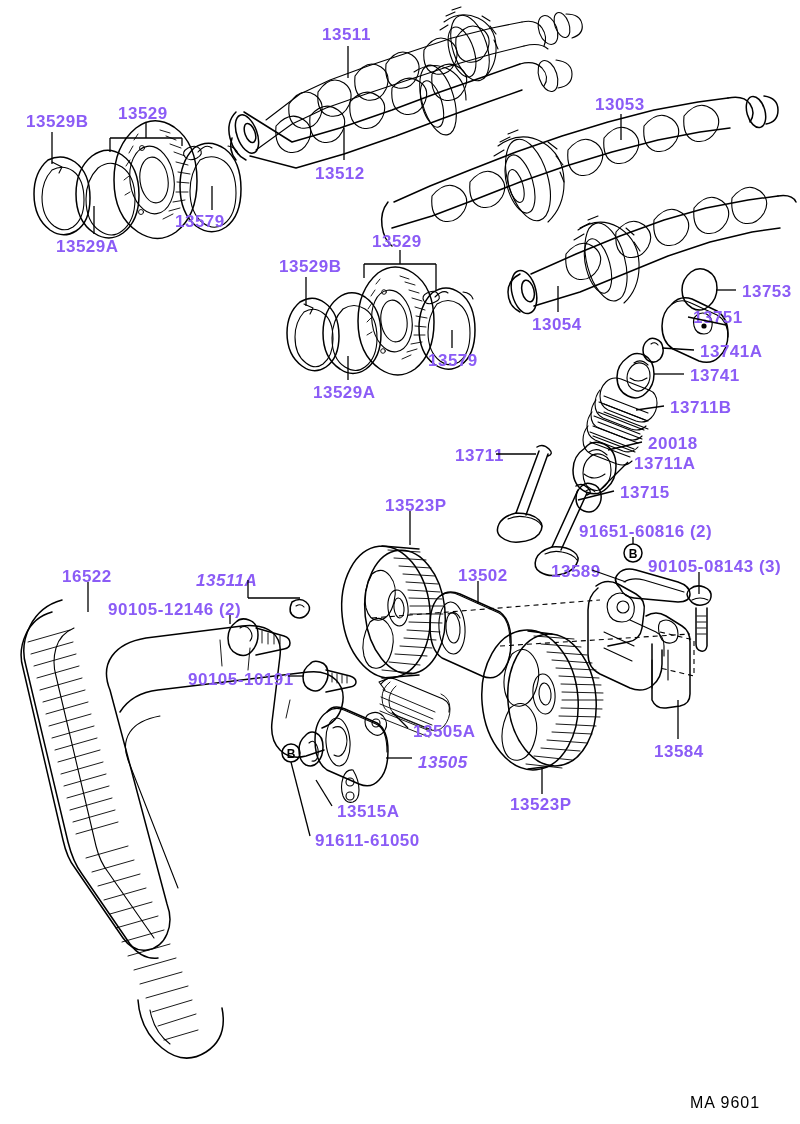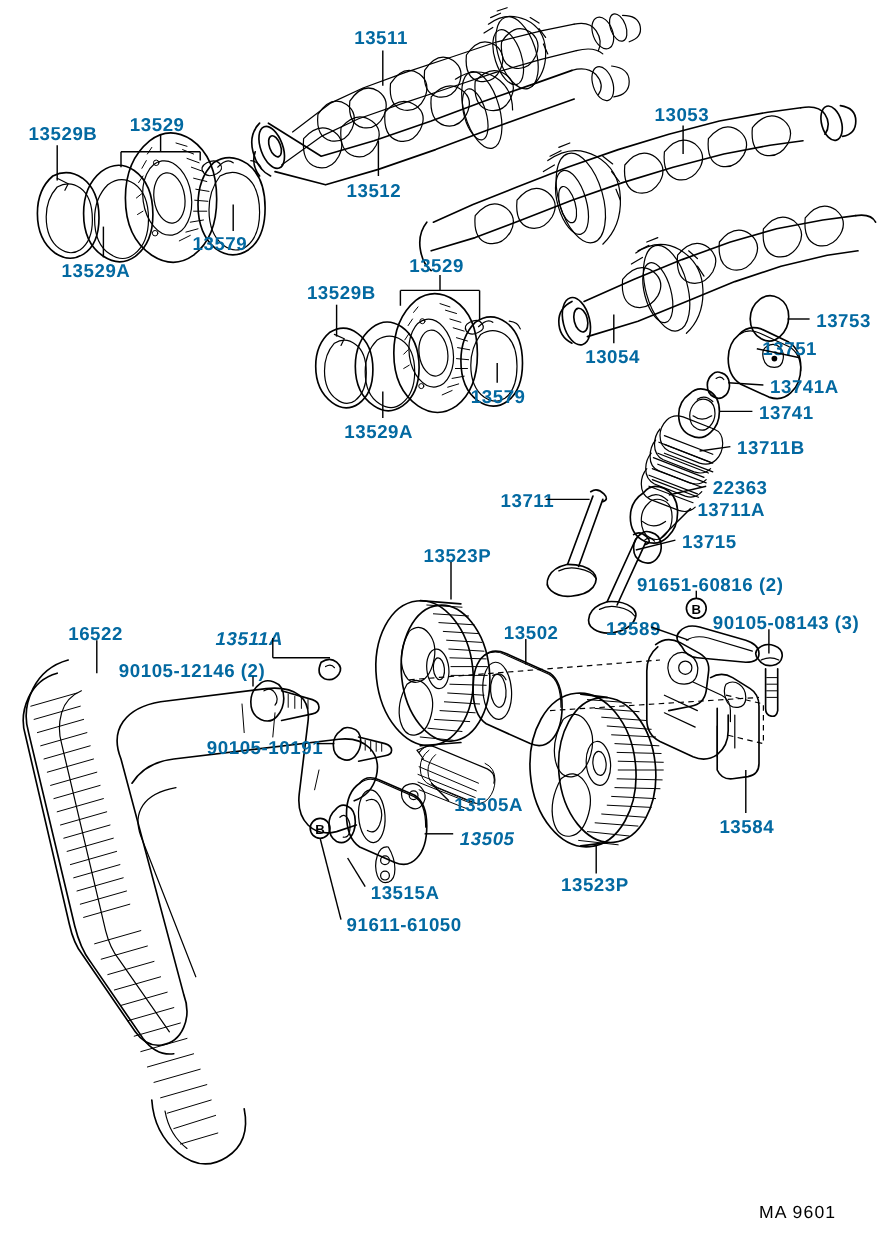--- a/index.html
+++ b/index.html
@@ -1,20 +1,20 @@
 <!DOCTYPE html>
 <html><head>
 <meta charset="utf-8">
 <style>
   html,body{margin:0;padding:0;background:#ffffff;}
   body{width:800px;height:1124px;font-family:"Liberation Sans",sans-serif;color:#000;}
   #sheet{position:relative;width:800px;height:1124px;overflow:hidden;background:#fff;}
   svg#art{position:absolute;left:0;top:0;width:800px;height:1124px;}
   .lbl{position:absolute;font-family:"Liberation Sans",sans-serif;font-size:17px;font-weight:700;
-       letter-spacing:.5px;color:#0369a1;white-space:nowrap;line-height:1;}
+       letter-spacing:.5px;color:#8b5cf6;white-space:nowrap;line-height:1;}
   .wm{position:absolute;font-size:16px;font-weight:400;letter-spacing:1px;}
   
   svg#art .s{fill:none;stroke:#000;stroke-width:1.5;stroke-linecap:round;stroke-linejoin:round;}
   svg#art .s2{fill:none;stroke:#000;stroke-width:1.1;stroke-linecap:round;stroke-linejoin:round;}
   svg#art .thin{fill:none;stroke:#000;stroke-width:.9;stroke-linecap:round;stroke-linejoin:round;}
   svg#art .dash{fill:none;stroke:#000;stroke-width:1.1;stroke-dasharray:5 4;}
   svg#art .fillw{fill:#fff;stroke:#000;stroke-width:1.5;stroke-linejoin:round;}
   svg#art .blk{fill:#000;stroke:none;}
 </style>
 </head>
@@ -392,21 +392,21 @@
   <div class="lbl" style="left:279px;top:258px;">13529B</div>
   <div class="lbl" style="left:313px;top:384px;">13529A</div>
   <div class="lbl" style="left:428px;top:352px;">13579</div>
   <div class="lbl" style="left:595px;top:96px;">13053</div>
   <div class="lbl" style="left:532px;top:316px;">13054</div>
   <div class="lbl" style="left:742px;top:283px;">13753</div>
   <div class="lbl" style="left:693px;top:309px;">13751</div>
   <div class="lbl" style="left:700px;top:343px;">13741A</div>
   <div class="lbl" style="left:690px;top:367px;">13741</div>
   <div class="lbl" style="left:670px;top:399px;">13711B</div>
-  <div class="lbl" style="left:648px;top:435px;">22363</div>
+  <div class="lbl" style="left:648px;top:435px;">20018</div>
   <div class="lbl" style="left:634px;top:455px;">13711A</div>
   <div class="lbl" style="left:455px;top:447px;">13711</div>
   <div class="lbl" style="left:620px;top:484px;">13715</div>
   <div class="lbl" style="left:579px;top:523px;">91651-60816 (2)</div>
   <div class="lbl" style="left:648px;top:558px;">90105-08143 (3)</div>
   <div class="lbl" style="left:551px;top:563px;">13589</div>
   <div class="lbl" style="left:385px;top:497px;">13523P</div>
   <div class="lbl" style="left:458px;top:567px;">13502</div>
   <div class="lbl" style="left:510px;top:796px;">13523P</div>
   <div class="lbl" style="left:654px;top:743px;">13584</div>

